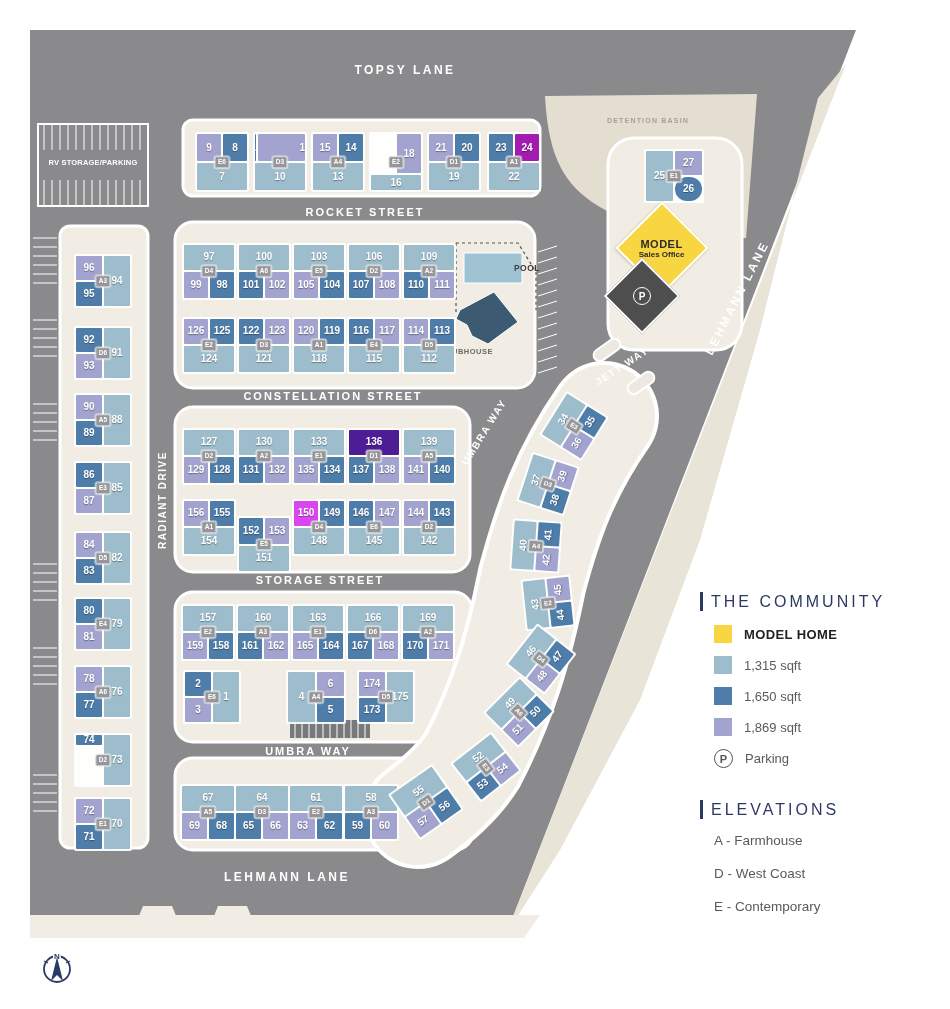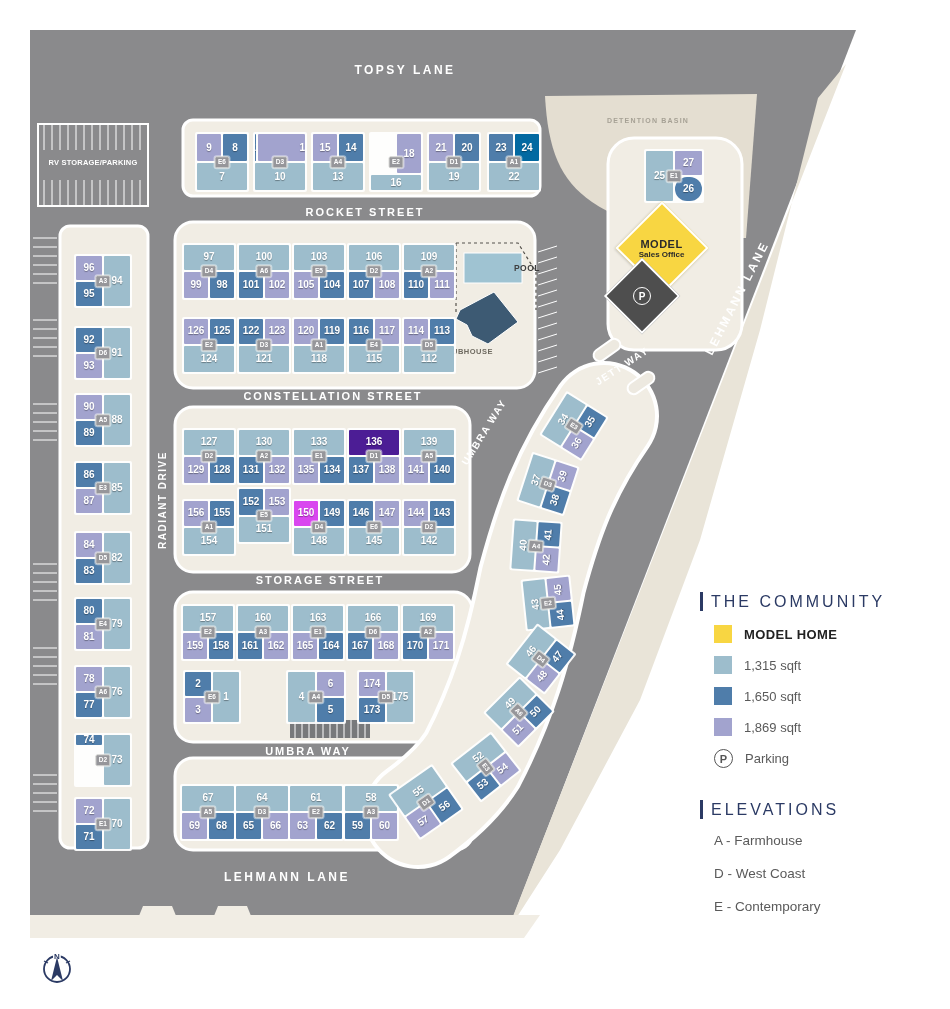--- a/index.html
+++ b/index.html
@@ -254,21 +254,21 @@
         </div>
         <div class="cell" style="grid-area: c; background: rgb(157, 189, 204);">
           <span class="num">19</span>
         </div>
         <div class="tag">D1</div>
       </div>
       <div class="cluster lay-pt" style="left: 487px; top: 132px; width: 50px; height: 56px;">
         <div class="cell" style="grid-area: a; background: rgb(79, 125, 170);">
           <span class="num">23</span>
         </div>
-        <div class="cell" style="grid-area: b; background: #0369a1;">
+        <div class="cell" style="grid-area: b; background: #a21caf;">
           <span class="num">24</span>
         </div>
         <div class="cell" style="grid-area: c; background: rgb(157, 189, 204);">
           <span class="num">22</span>
         </div>
         <div class="tag">A1</div>
       </div>
       <div class="cluster lay-pr" style="left: 644px; top: 149px; width: 56px; height: 50px;">
         <div class="cell" style="grid-area: a; background: rgb(157, 189, 204);">
           <span class="num">25</span>
@@ -574,21 +574,21 @@
           <span class="num">156</span>
         </div>
         <div class="cell" style="grid-area: b; background: rgb(79, 125, 170);">
           <span class="num">155</span>
         </div>
         <div class="cell" style="grid-area: c; background: rgb(157, 189, 204);">
           <span class="num">154</span>
         </div>
         <div class="tag">A1</div>
       </div>
-      <div class="cluster lay-pt" style="left: 237px; top: 487px; width: 50px; height: 53px;">
+      <div class="cluster lay-pt" style="left: 237px; top: 516px; width: 50px; height: 53px;">
         <div class="cell" style="grid-area: a; background: rgb(79, 125, 170);">
           <span class="num">152</span>
         </div>
         <div class="cell" style="grid-area: b; background: rgb(162, 163, 206);">
           <span class="num">153</span>
         </div>
         <div class="cell" style="grid-area: c; background: rgb(157, 189, 204);">
           <span class="num">151</span>
         </div>
         <div class="tag">E5</div>

